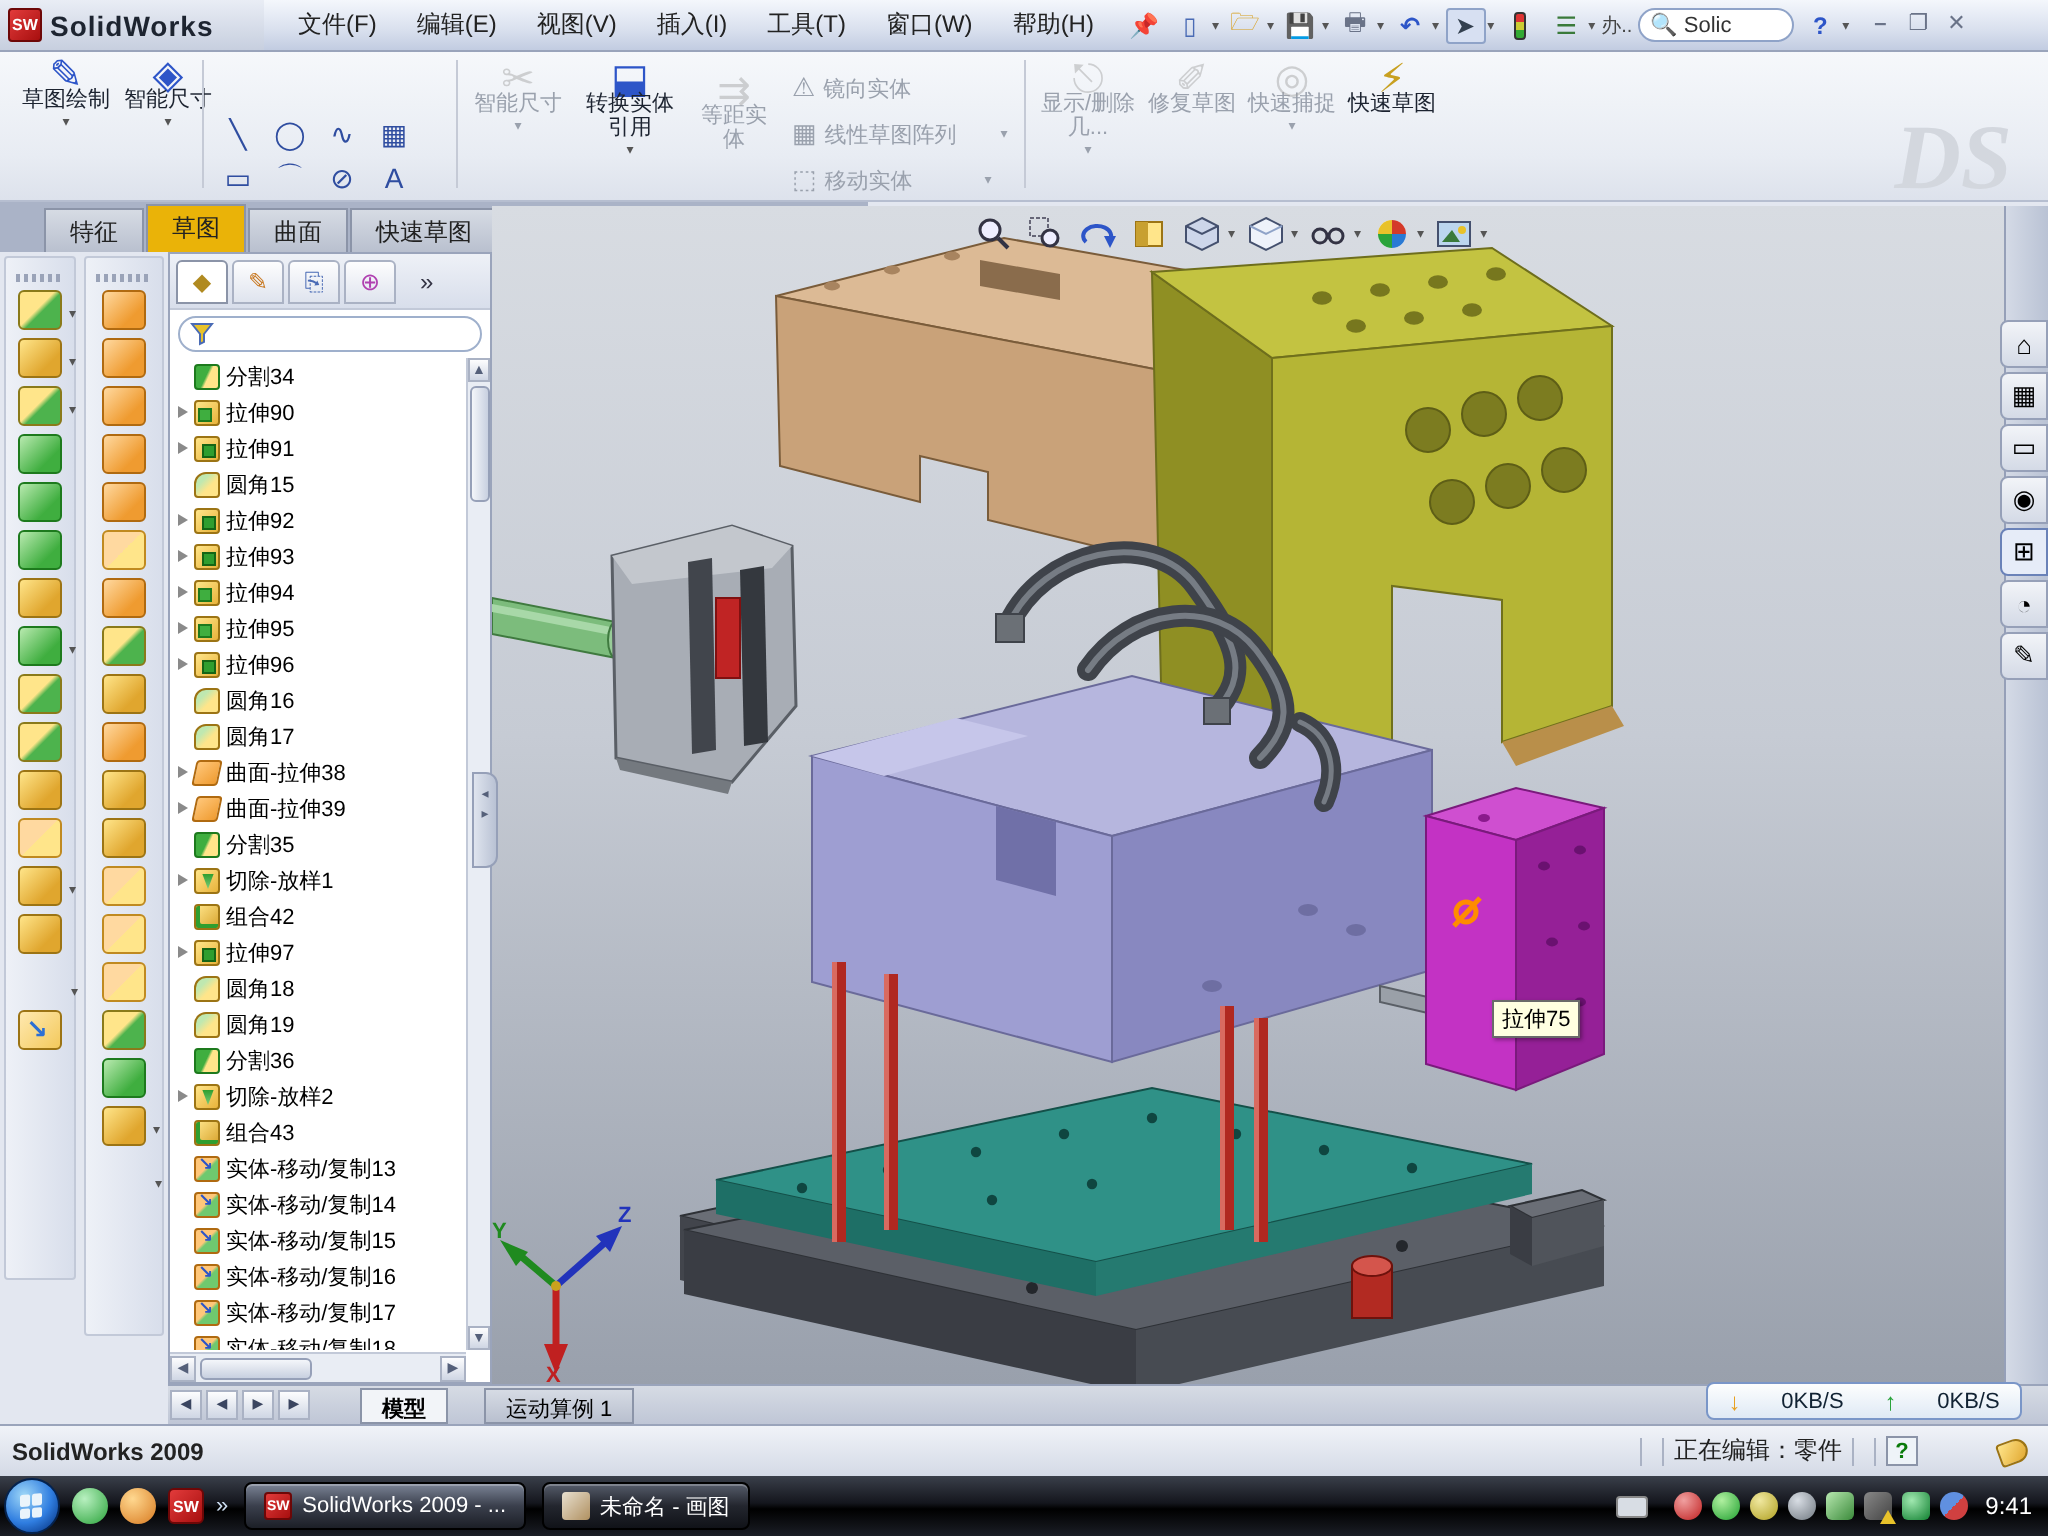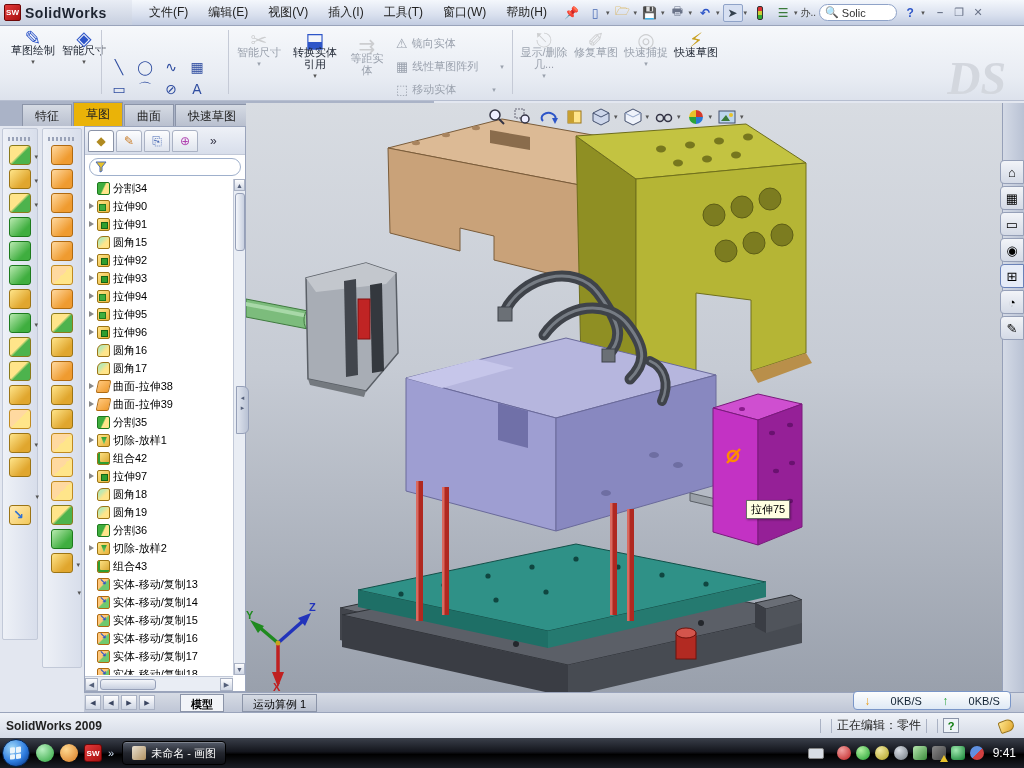--- a/index.html
+++ b/index.html
@@ -863,20 +863,24 @@
           <i></i>
           <i></i>
           <i></i>
           <i></i>
         </span>
       </div>
     <span class="ql" style="background:radial-gradient(circle at 35% 30%,#b8f0c0,#2aa33a);border-radius:50%;"></span>
     <span class="ql" style="background:radial-gradient(circle at 35% 30%,#ffd890,#d87a20);border-radius:50%;"></span>
     <span class="ql swcube" style="margin-left:6px;">SW</span>
     <span class="chev">»</span>
+    <div class="task active">
+      <span class="swcube" style="width:14px;height:14px;font-size:7px;">SW</span>
+      <span>SolidWorks 2009 - ...</span>
+    </div>
     <div class="task">
       <span style="width:14px;height:14px;background:linear-gradient(135deg,#e8e0d0,#b09060);border-radius:2px;display:inline-block;"></span>
       <span>未命名 - 画图</span>
     </div>
     <div id="tray">
       <span class="kbico"></span>
       <span class="trayico" style="background:radial-gradient(circle at 35% 30%,#f0a0a0,#c02020);border-radius:50%;"></span>
       <span class="trayico" style="background:radial-gradient(circle at 35% 30%,#b0f0a0,#20a030);border-radius:50%;"></span>
       <span class="trayico" style="background:radial-gradient(circle at 35% 30%,#f0e8a0,#b0a020);border-radius:50%;"></span>
       <span class="trayico" style="background:radial-gradient(circle at 35% 30%,#d8dde4,#707880);border-radius:50%;"></span>

